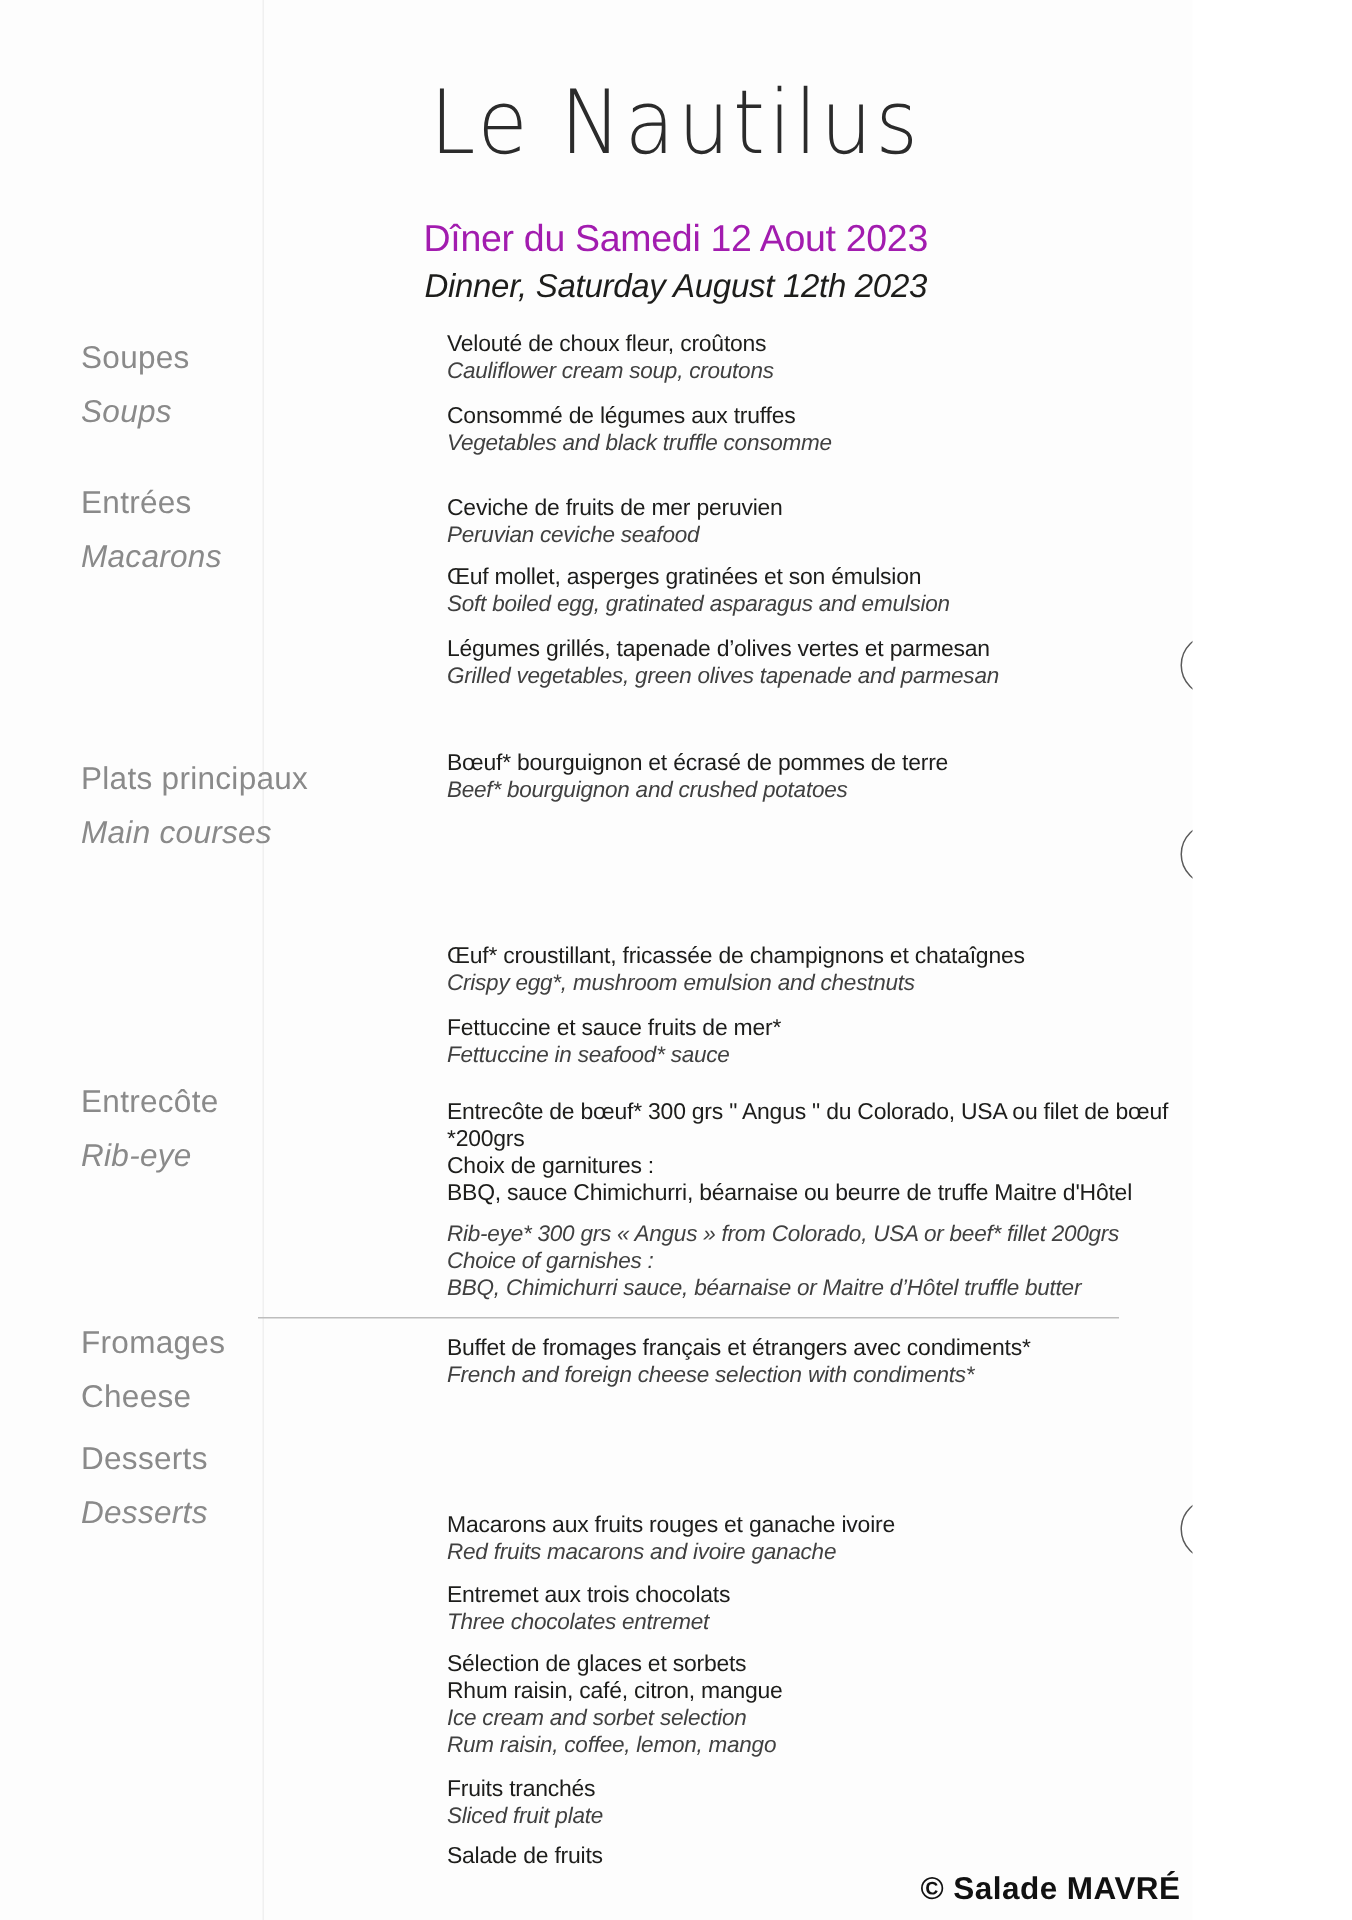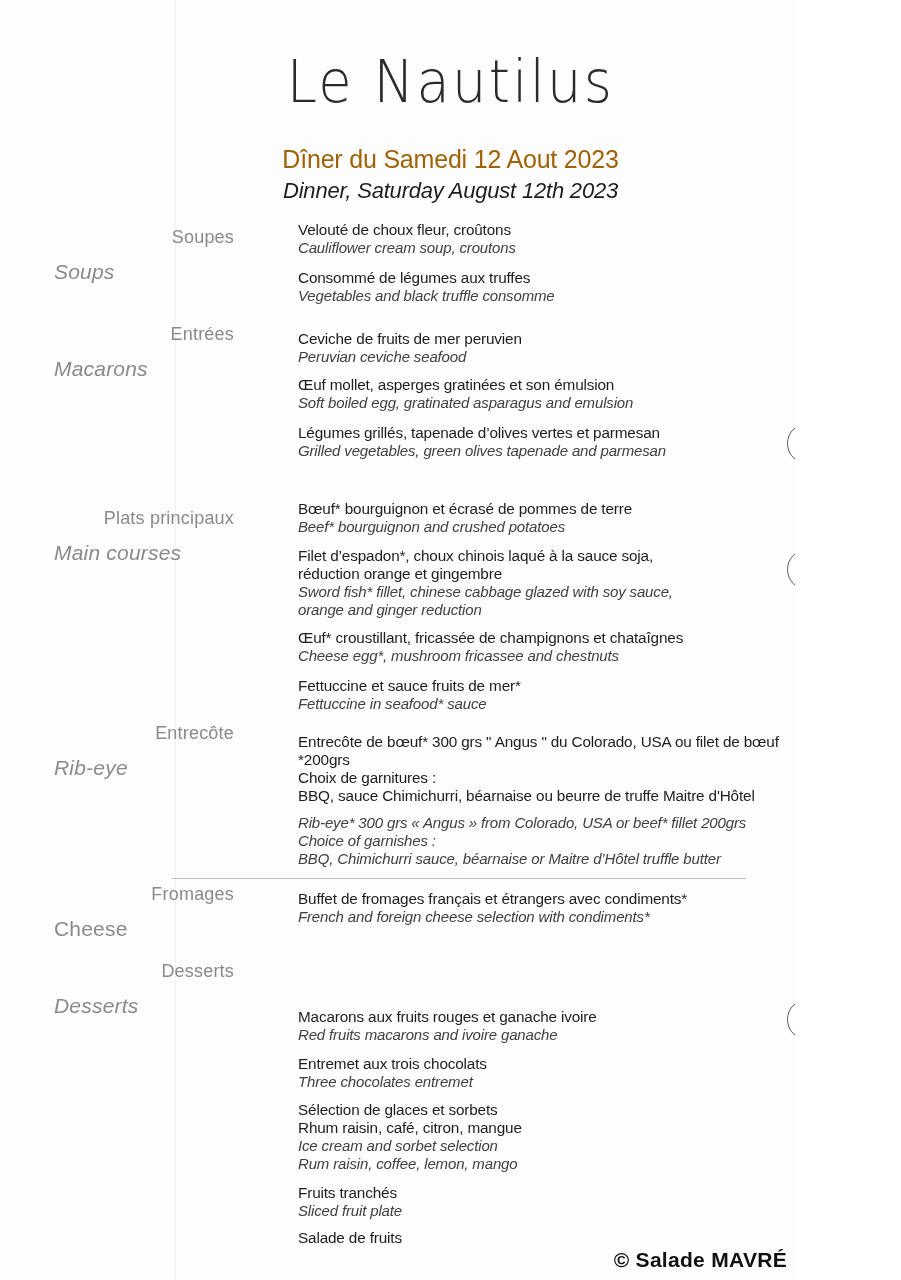--- a/index.html
+++ b/index.html
@@ -34,21 +34,21 @@
     letter-spacing: 2.5px;
     color: #2b2b2b;
     line-height: 1;
     transform: scaleX(0.92);
   }
   .date-fr {
     margin-top: 34px;
     font-size: 25px;
     font-weight: 400;
     letter-spacing: -0.2px;
-    color: #a16207;
+    color: #a21caf;
     line-height: 1.15;
   }
   .date-en {
     margin-top: 4px;
     font-size: 22px;
     font-style: italic;
     font-weight: 400;
     letter-spacing: -0.2px;
     color: #1d1d1b;
     line-height: 1.15;
@@ -74,25 +74,24 @@
 
   
   .sec-label {
     position: absolute;
     left: 54px;
     width: 180px;
     color: #8a8a8a;
     font-weight: 300;
   }
   .sec-label .fr {
-    font-size: 18px;
+    font-size: 21px;
     line-height: 1.0;
     letter-spacing: 0.2px;
     white-space: nowrap;
-    text-align: right;
   }
   .sec-label .en {
     font-size: 21px;
     font-style: italic;
     line-height: 1.0;
     letter-spacing: 0.2px;
     margin-top: 15px;
     white-space: nowrap;
   }
   .sec-label .en.roman { font-style: normal; }
@@ -258,27 +257,23 @@
   </div>
   <div class="dish" style="top:424px;">
     <div class="fr">Légumes grillés, tapenade d’olives vertes et parmesan</div>
     <div class="en">Grilled vegetables, green olives tapenade and parmesan</div>
   </div>
 
   <div class="dish" style="top:500px;">
     <div class="fr">Bœuf* bourguignon et écrasé de pommes de terre</div>
     <div class="en">Beef* bourguignon and crushed potatoes</div>
   </div>
-  <div class="dish" style="top:547px;">
-    <div class="fr">Filet d’espadon*, choux chinois laqué à la sauce soja,<br>réduction orange et gingembre</div>
-    <div class="en">Sword fish* fillet, chinese cabbage glazed with soy sauce,<br>orange and ginger reduction</div>
-  </div>
   <div class="dish wide" style="top:629px;">
     <div class="fr">Œuf* croustillant, fricassée de champignons et chataîgnes</div>
-    <div class="en">Cheese egg*, mushroom fricassee and chestnuts</div>
+    <div class="en">Crispy egg*, mushroom emulsion and chestnuts</div>
   </div>
   <div class="dish" style="top:677px;">
     <div class="fr">Fettuccine et sauce fruits de mer*</div>
     <div class="en">Fettuccine in seafood* sauce</div>
   </div>
 
   <div class="dish wide" style="top:733px;">
     <div class="fr">Entrecôte de bœuf* 300 grs " Angus " du Colorado, USA ou filet de bœuf *200grs<br>Choix de garnitures :<br>BBQ, sauce Chimichurri, béarnaise ou beurre de truffe Maitre d'Hôtel</div>
     <div class="gap"></div>
     <div class="en">Rib-eye* 300 grs « Angus » from Colorado, USA or beef* fillet 200grs<br>Choice of garnishes :<br>BBQ, Chimichurri sauce, béarnaise or Maitre d’Hôtel truffle butter</div>

